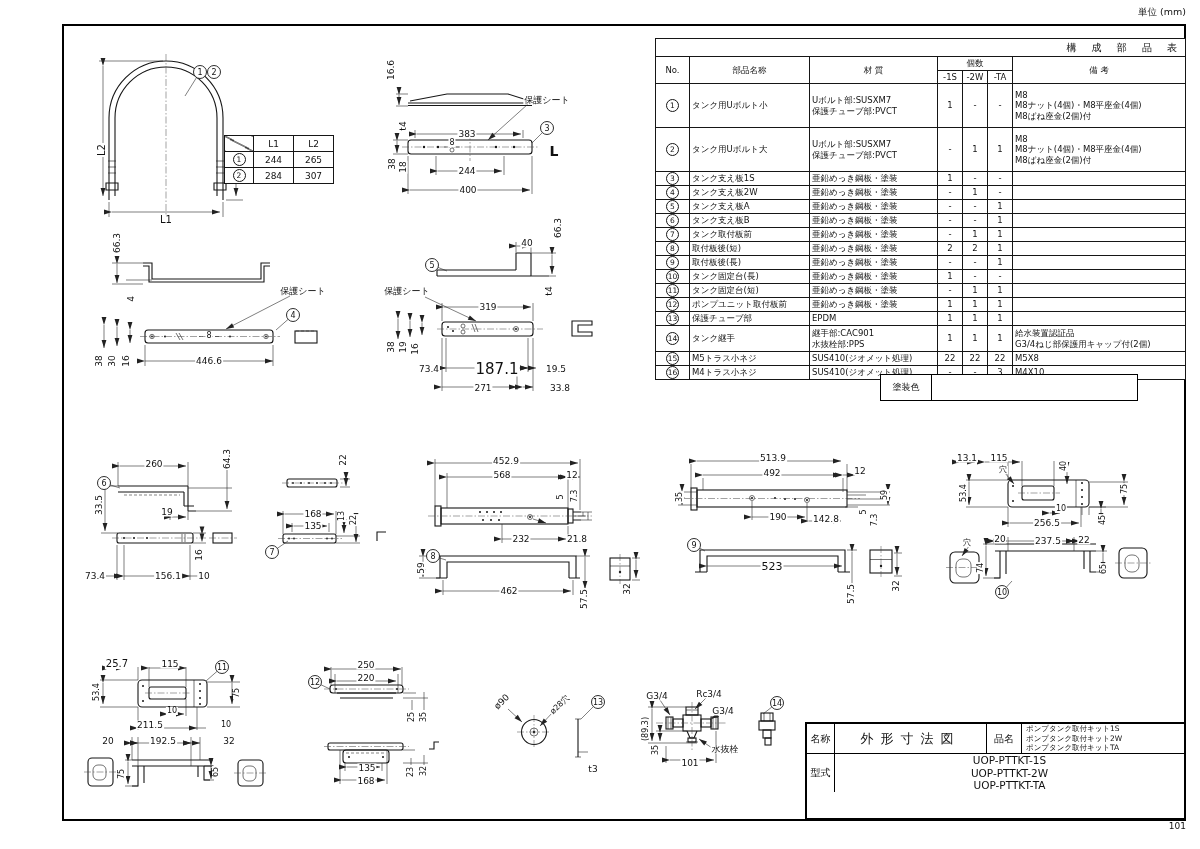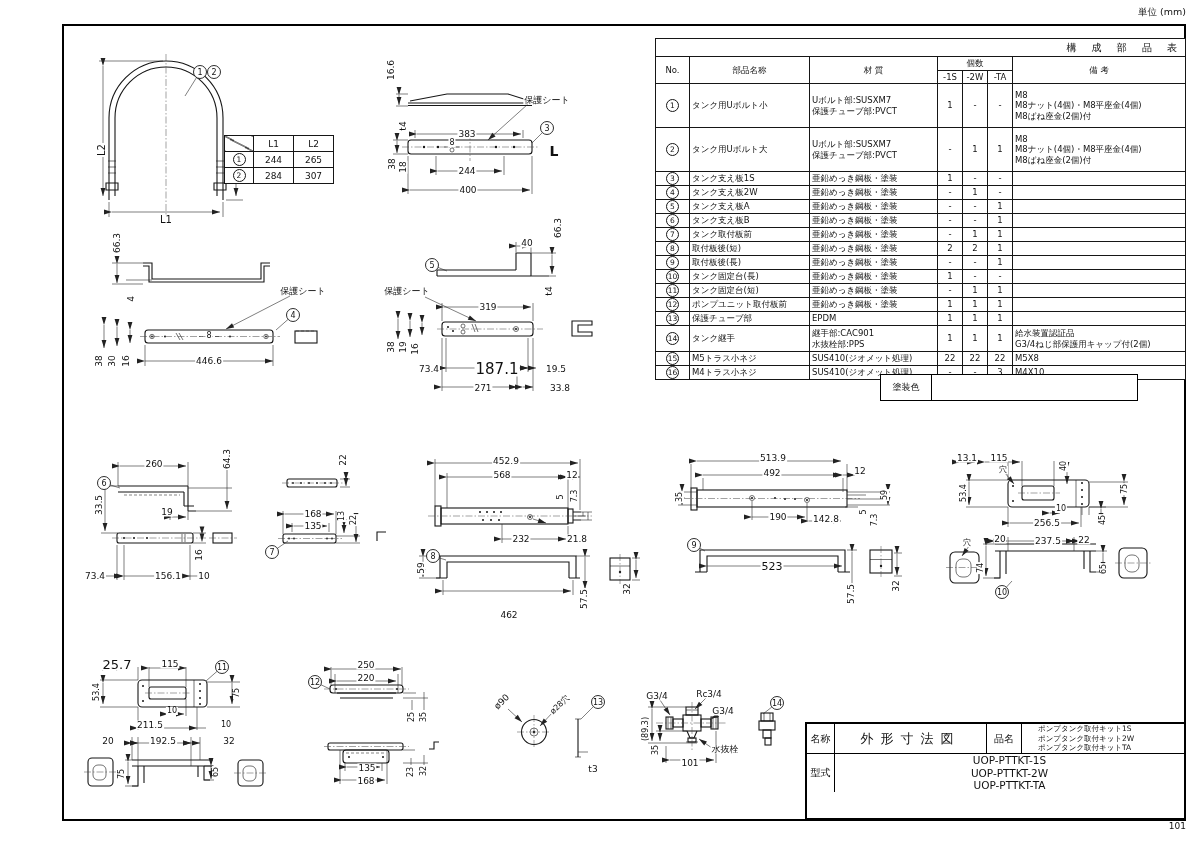--- a/index.html
+++ b/index.html
@@ -42,21 +42,21 @@
   .tblock{position:absolute;left:805px;top:722px;width:381px;height:98px;border:2px solid #000;box-sizing:border-box;display:flex;flex-direction:column;background:#fff;}
   .trow{display:flex;box-sizing:border-box;}
   .trow+.trow{border-top:1px solid #000;}
   .tcell{border-left:1px solid #000;box-sizing:border-box;display:flex;align-items:center;justify-content:center;overflow:hidden;}
   .tcell:first-child{border-left:none;}
   .lab{font-size:10px;}
   .r1{height:29px;}.r2{height:39px;}.r3{flex:1;}
   .w-name{width:27px}.w-nv{width:152px}.w-pn{width:35px}.w-pv{flex:1}
   .w-cre{width:27px}.w-date{width:72px}.w-sc{width:28px}.w-scv{width:39px}.w-sz{width:33px}.w-szv{width:35px}.w-co{flex:1}
   .namev{font-size:13px;letter-spacing:7px;}
-  .prod{font-size:7.5px;white-space:pre-line;line-height:1.3;text-align:left;justify-content:flex-start;padding-left:16px;}
+  .prod{font-size:7.5px;white-space:pre-line;line-height:1.3;text-align:left;justify-content:flex-start;padding-left:4px;}
   .models{font-size:10.5px;white-space:pre-line;line-height:1.2;text-align:center;}
   .datev{font-size:10.5px;}
   .cbold{font-size:17px;font-weight:bold;letter-spacing:1px;}
   .crest{font-size:13px;letter-spacing:2px;margin-left:3px;}
 </style>
 </head>
 <body>
 
 <div class="frame"></div>
 
@@ -474,21 +474,21 @@
     <span class="lbl" style="left: 342px; top: 516px; font-size: 8px; transform: translate(-50%, -50%) rotate(-90deg);">13</span>
     <span class="lbl" style="left: 354px; top: 520px; font-size: 8px; transform: translate(-50%, -50%) rotate(-90deg);">22</span>
     <span class="lbl" style="left: 506px; top: 461px; font-size: 9px; transform: translate(-50%, -50%) rotate(0deg);">452.9</span>
     <span class="lbl" style="left: 502px; top: 475px; font-size: 9px; transform: translate(-50%, -50%) rotate(0deg);">568</span>
     <span class="lbl" style="left: 572px; top: 475px; font-size: 9px; transform: translate(-50%, -50%) rotate(0deg);">12</span>
     <span class="lbl" style="left: 561px; top: 497px; font-size: 8px; transform: translate(-50%, -50%) rotate(-90deg);">5</span>
     <span class="lbl" style="left: 575px; top: 496px; font-size: 8px; transform: translate(-50%, -50%) rotate(-90deg);">7.3</span>
     <span class="lbl" style="left: 521px; top: 539px; font-size: 9px; transform: translate(-50%, -50%) rotate(0deg); text-align: center;">232</span>
     <span class="lbl" style="left: 577px; top: 539px; font-size: 9px; transform: translate(-50%, -50%) rotate(0deg);">21.8</span>
     <span class="lbl" style="left: 421px; top: 568px; font-size: 9px; transform: translate(-50%, -50%) rotate(-90deg);">59</span>
-    <span class="lbl" style="left: 509px; top: 591px; font-size: 9px; transform: translate(-50%, -50%) rotate(0deg); margin-top: 24px;">462</span>
+    <span class="lbl" style="left: 509px; top: 591px; font-size: 9px; transform: translate(-50%, -50%) rotate(0deg);">462</span>
     <span class="lbl" style="left: 584px; top: 599px; font-size: 9px; transform: translate(-50%, -50%) rotate(-90deg);">57.5</span>
     <span class="lbl" style="left: 627px; top: 589px; font-size: 9px; transform: translate(-50%, -50%) rotate(-90deg);">32</span>
     <span class="lbl" style="left: 773px; top: 458px; font-size: 9px; transform: translate(-50%, -50%) rotate(0deg);">513.9</span>
     <span class="lbl" style="left: 772px; top: 473px; font-size: 9px; transform: translate(-50%, -50%) rotate(0deg);">492</span>
     <span class="lbl" style="left: 860px; top: 471px; font-size: 9px; transform: translate(-50%, -50%) rotate(0deg);">12</span>
     <span class="lbl" style="left: 680px; top: 497px; font-size: 8px; transform: translate(-50%, -50%) rotate(-90deg);">35</span>
     <span class="lbl" style="left: 885px; top: 495px; font-size: 8px; transform: translate(-50%, -50%) rotate(-90deg);">59</span>
     <span class="lbl" style="left: 864px; top: 512px; font-size: 8px; transform: translate(-50%, -50%) rotate(-90deg);">5</span>
     <span class="lbl" style="left: 875px; top: 520px; font-size: 8px; transform: translate(-50%, -50%) rotate(-90deg);">7.3</span>
     <span class="lbl" style="left: 778px; top: 517px; font-size: 9px; transform: translate(-50%, -50%) rotate(0deg);">190</span>
@@ -504,21 +504,21 @@
     <span class="lbl" style="left: 1125px; top: 489px; font-size: 8px; transform: translate(-50%, -50%) rotate(-90deg);">75</span>
     <span class="lbl" style="left: 1061px; top: 509px; font-size: 8px; transform: translate(-50%, -50%) rotate(0deg);">10</span>
     <span class="lbl" style="left: 1047px; top: 523px; font-size: 9px; transform: translate(-50%, -50%) rotate(0deg);">256.5</span>
     <span class="lbl" style="left: 1103px; top: 520px; font-size: 8px; transform: translate(-50%, -50%) rotate(-90deg);">45</span>
     <span class="lbl" style="left: 967px; top: 543px; font-size: 8px; transform: translate(-50%, -50%) rotate(0deg);">穴</span>
     <span class="lbl" style="left: 1000px; top: 539px; font-size: 9px; transform: translate(-50%, -50%) rotate(0deg);">20</span>
     <span class="lbl" style="left: 1048px; top: 541px; font-size: 9px; transform: translate(-50%, -50%) rotate(0deg);">237.5</span>
     <span class="lbl" style="left: 1084px; top: 540px; font-size: 9px; transform: translate(-50%, -50%) rotate(0deg);">22</span>
     <span class="lbl" style="left: 981px; top: 568px; font-size: 8px; transform: translate(-50%, -50%) rotate(-90deg);">74</span>
     <span class="lbl" style="left: 1104px; top: 569px; font-size: 8px; transform: translate(-50%, -50%) rotate(-90deg);">65</span>
-    <span class="lbl" style="left: 117px; top: 664px; font-size: 13px; transform: translate(-50%, -50%) rotate(0deg);">25.7</span>
+    <span class="lbl" style="left: 117px; top: 664px; font-size: 10px; transform: translate(-50%, -50%) rotate(0deg);">25.7</span>
     <span class="lbl" style="left: 170px; top: 664px; font-size: 9px; transform: translate(-50%, -50%) rotate(0deg);">115</span>
     <span class="lbl" style="left: 97px; top: 692px; font-size: 8px; transform: translate(-50%, -50%) rotate(-90deg);">53.4</span>
     <span class="lbl" style="left: 237px; top: 693px; font-size: 8px; transform: translate(-50%, -50%) rotate(-90deg);">75</span>
     <span class="lbl" style="left: 172px; top: 711px; font-size: 8px; transform: translate(-50%, -50%) rotate(0deg);">10</span>
     <span class="lbl" style="left: 150px; top: 725px; font-size: 9px; transform: translate(-50%, -50%) rotate(0deg);">211.5</span>
     <span class="lbl" style="left: 226px; top: 725px; font-size: 8px; transform: translate(-50%, -50%) rotate(0deg);">10</span>
     <span class="lbl" style="left: 108px; top: 741px; font-size: 9px; transform: translate(-50%, -50%) rotate(0deg);">20</span>
     <span class="lbl" style="left: 163px; top: 741px; font-size: 9px; transform: translate(-50%, -50%) rotate(0deg);">192.5</span>
     <span class="lbl" style="left: 229px; top: 741px; font-size: 9px; transform: translate(-50%, -50%) rotate(0deg);">32</span>
     <span class="lbl" style="left: 122px; top: 774px; font-size: 8px; transform: translate(-50%, -50%) rotate(-90deg);">75</span>

